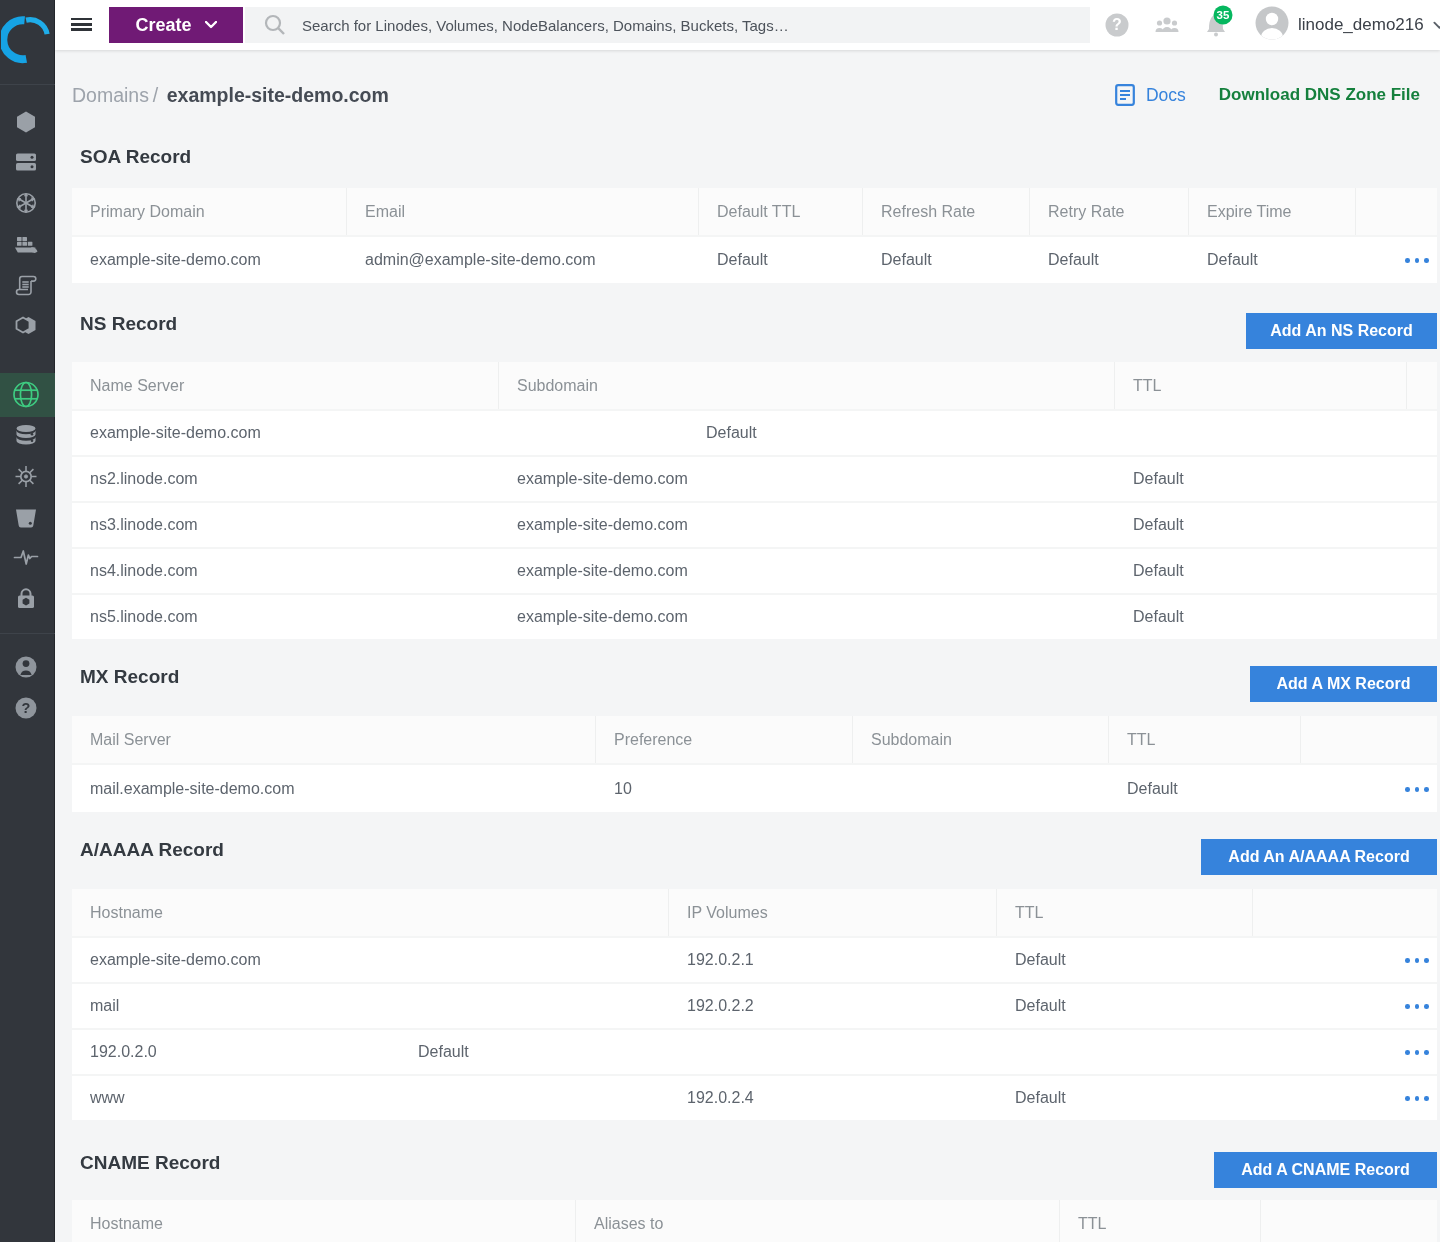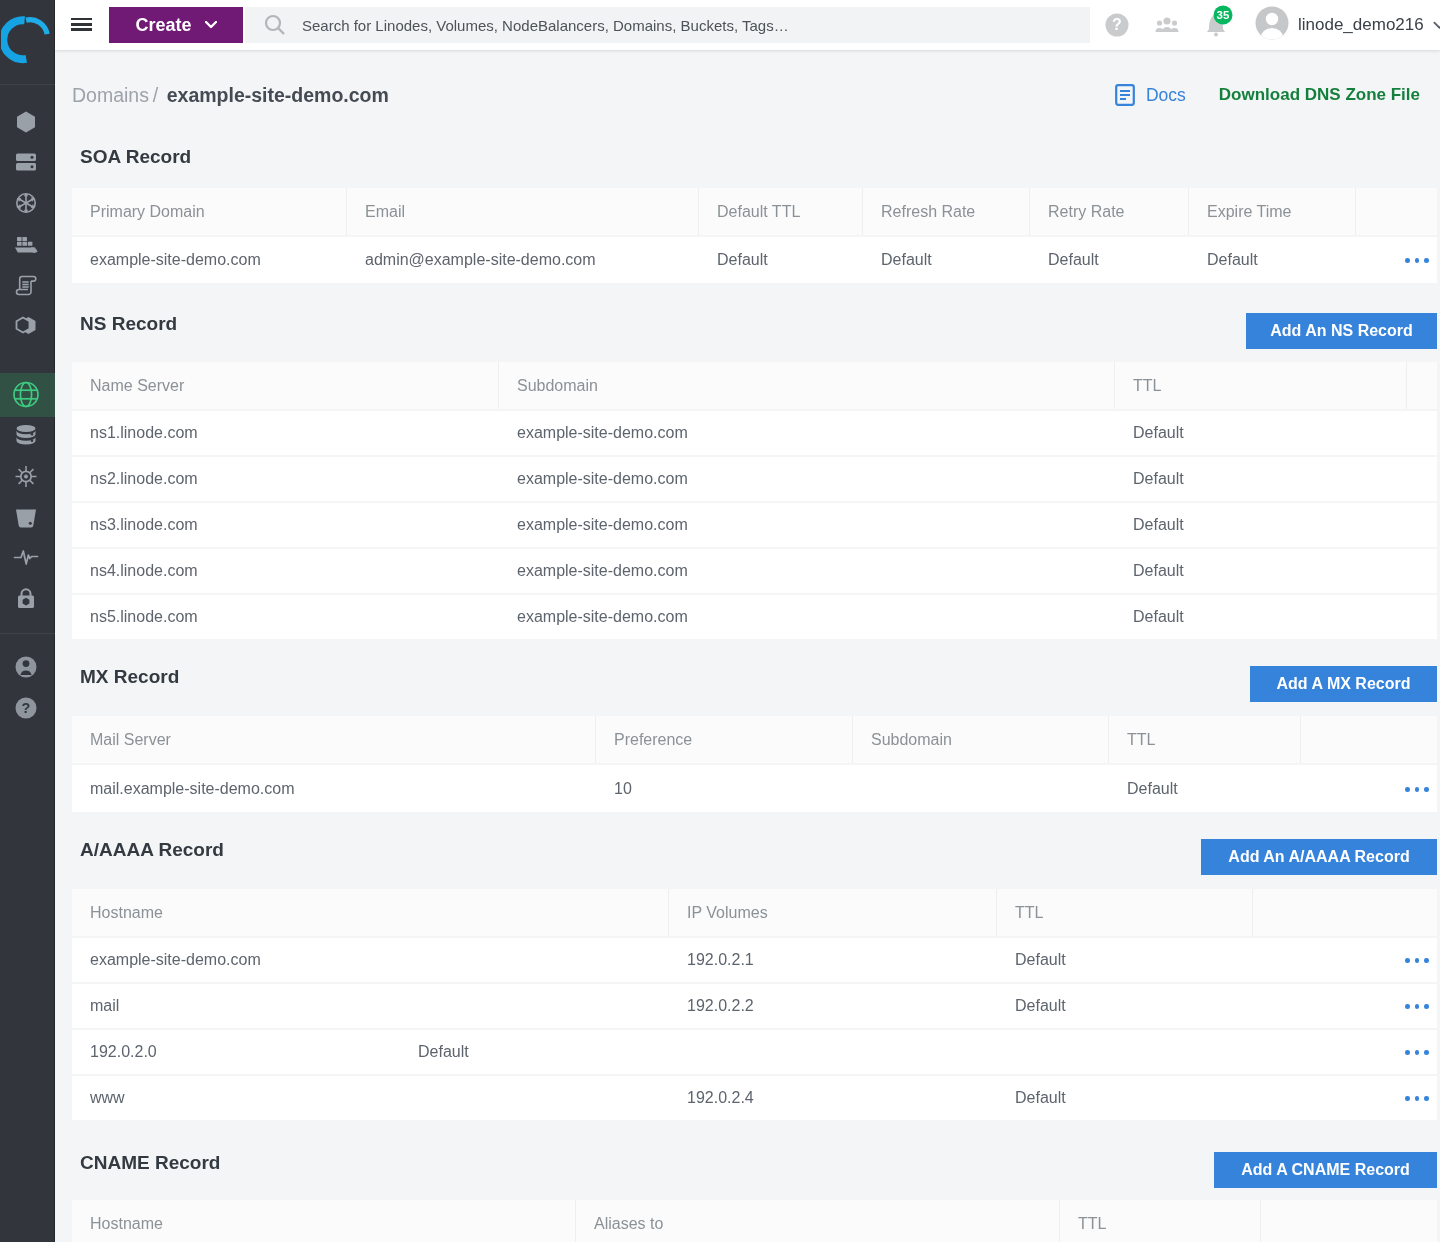--- a/index.html
+++ b/index.html
@@ -278,21 +278,20 @@
       <div class="addbtn" style="width:191px">Add An NS Record</div>
     </div>
   <div class="tbl" style="top:312px">
     <div class="thead">
       <div class="th" style="width:427px">Name Server</div>
       <div class="th" style="width:616px">Subdomain</div>
       <div class="th" style="width:292px">TTL</div>
       <div class="th" style="flex:1"></div>
     </div>
     <div class="tr" style="height:46px">
-      <div class="td" style="width:427px">ns1.linode.com</div>
       <div class="td" style="width:616px">example-site-demo.com</div>
       <div class="td" style="width:292px">Default</div>
     </div>
     <div class="tr" style="height:46px">
       <div class="td" style="width:427px">ns2.linode.com</div>
       <div class="td" style="width:616px">example-site-demo.com</div>
       <div class="td" style="width:292px">Default</div>
     </div>
     <div class="tr" style="height:46px">
       <div class="td" style="width:427px">ns3.linode.com</div>

